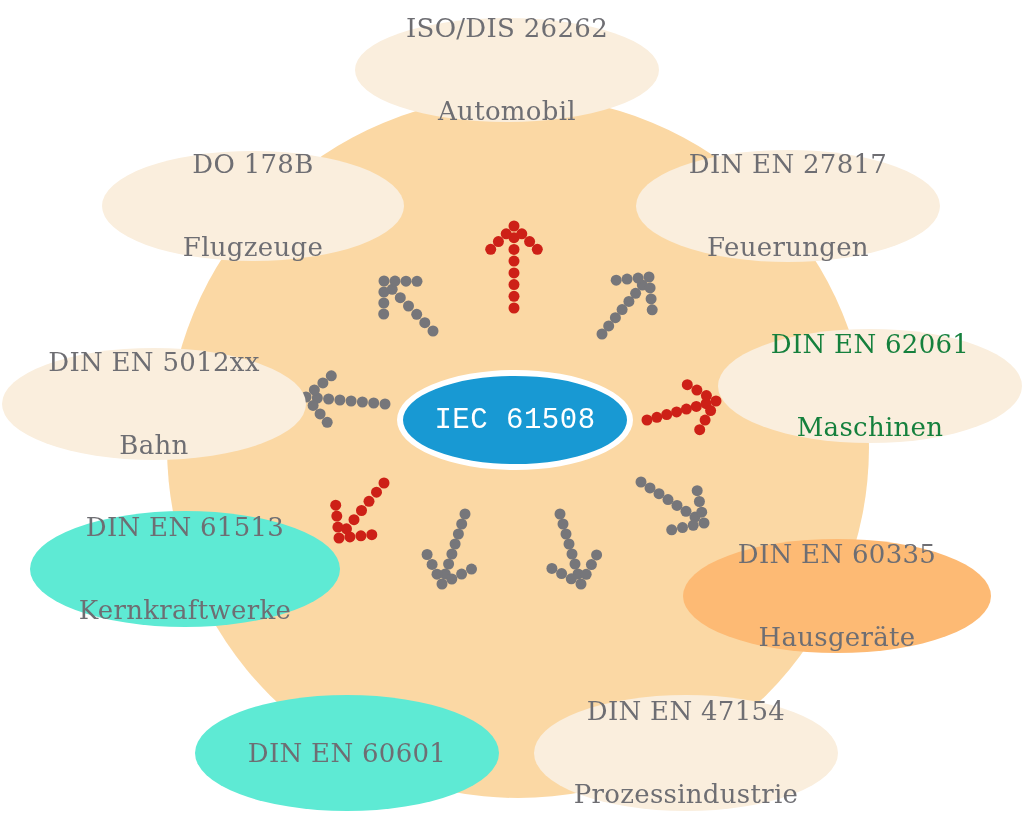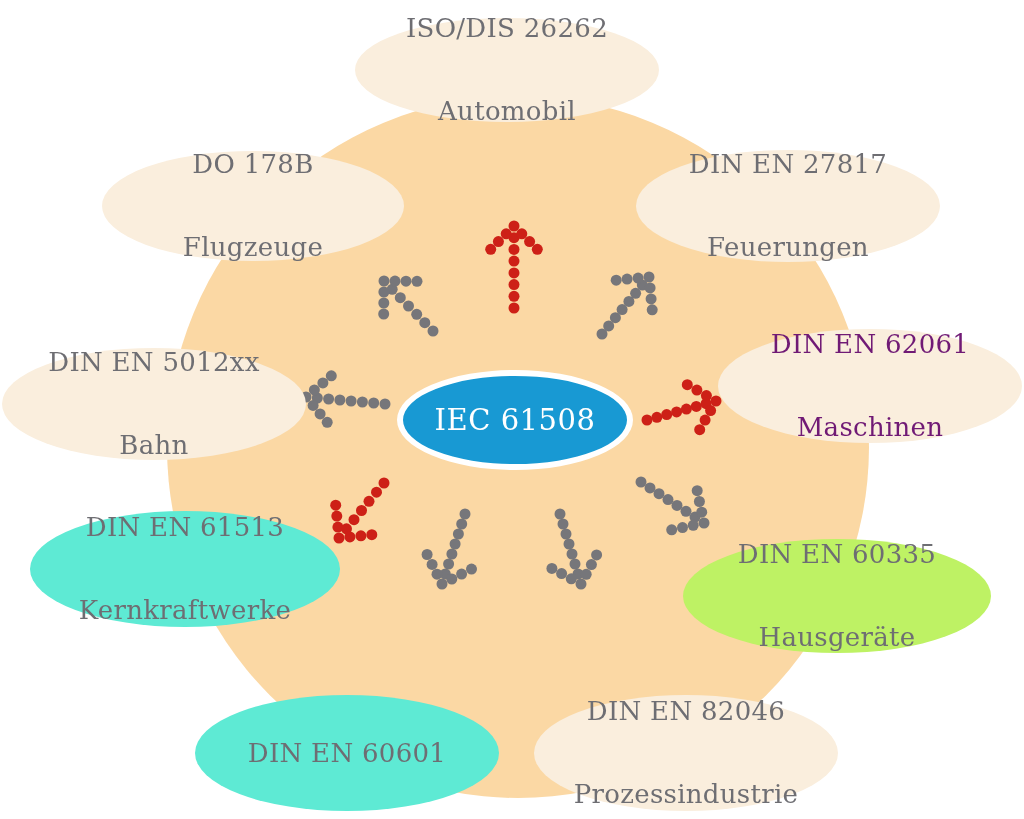--- a/index.html
+++ b/index.html
@@ -199,36 +199,36 @@
         <span>Flugzeuge</span>
       </div>
       <div class="node" style="left: 636px; top: 150px; width: 304px; height: 112px; background: rgb(250, 238, 221); color: rgb(110, 110, 115);">
         <span>DIN EN 27817</span>
         <span>Feuerungen</span>
       </div>
       <div class="node" style="left: 2px; top: 348px; width: 304px; height: 112px; background: rgb(250, 238, 221); color: rgb(110, 110, 115);">
         <span>DIN EN 5012xx</span>
         <span>Bahn</span>
       </div>
-      <div class="node" style="left: 718px; top: 329px; width: 304px; height: 114px; background: rgb(250, 238, 221); color: #701a75;">
+      <div class="node" style="left: 718px; top: 329px; width: 304px; height: 114px; background: rgb(250, 238, 221); color: #15803d;">
         <span>DIN EN 62061</span>
         <span>Maschinen</span>
       </div>
       <div class="node" style="left: 30px; top: 511px; width: 310px; height: 116px; background: #5eead4; color: rgb(110, 110, 115);">
         <span>DIN EN 61513</span>
         <span>Kernkraftwerke</span>
       </div>
-      <div class="node" style="left: 683px; top: 539px; width: 308px; height: 114px; background: #bef264; color: rgb(110, 110, 115);">
+      <div class="node" style="left: 683px; top: 539px; width: 308px; height: 114px; background: #fdba74; color: rgb(110, 110, 115);">
         <span>DIN EN 60335</span>
         <span>Hausgeräte</span>
       </div>
       <div class="node" style="left: 195px; top: 695px; width: 304px; height: 116px; background: #5eead4; color: rgb(110, 110, 115);">
         <span>DIN EN 60601</span>
       </div>
       <div class="node" style="left: 534px; top: 695px; width: 304px; height: 116px; background: rgb(250, 238, 221); color: rgb(110, 110, 115);">
-        <span>DIN EN 82046</span>
+        <span>DIN EN 47154</span>
         <span>Prozessindustrie</span>
       </div>
     </div>
-  <div id="center-node" style="left: 397px; top: 370px; width: 236px; height: 100px; background: rgb(24, 153, 211); border: 6px solid rgb(255, 255, 255); color: rgb(255, 255, 255);">
+  <div id="center-node" style="left: 397px; top: 370px; width: 236px; height: 100px; background: rgb(24, 153, 211); border: 6px solid rgb(255, 255, 255); color: rgb(255, 255, 255); font-family: Liberation Mono, monospace;">
     <span>IEC 61508</span>
   </div>
 </div>
 
 </body></html>

